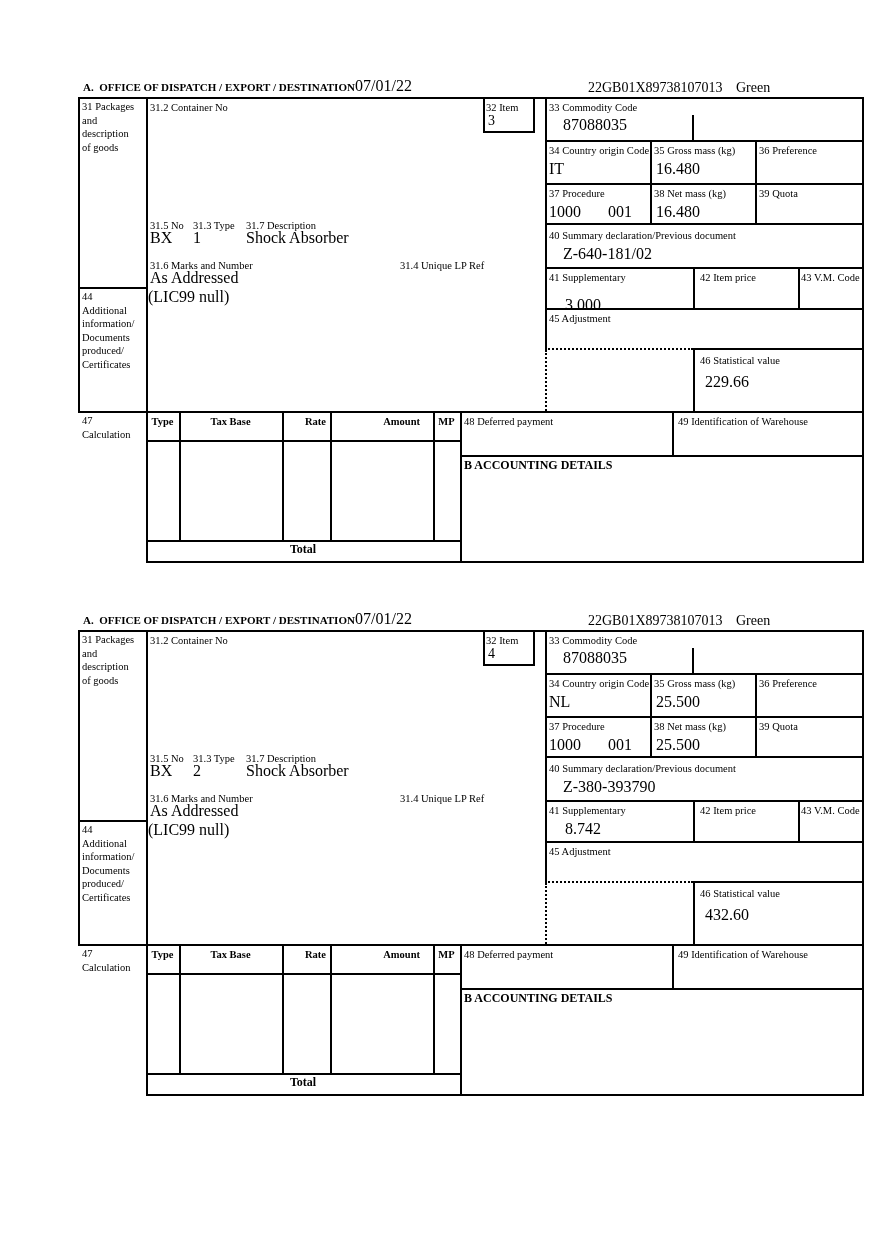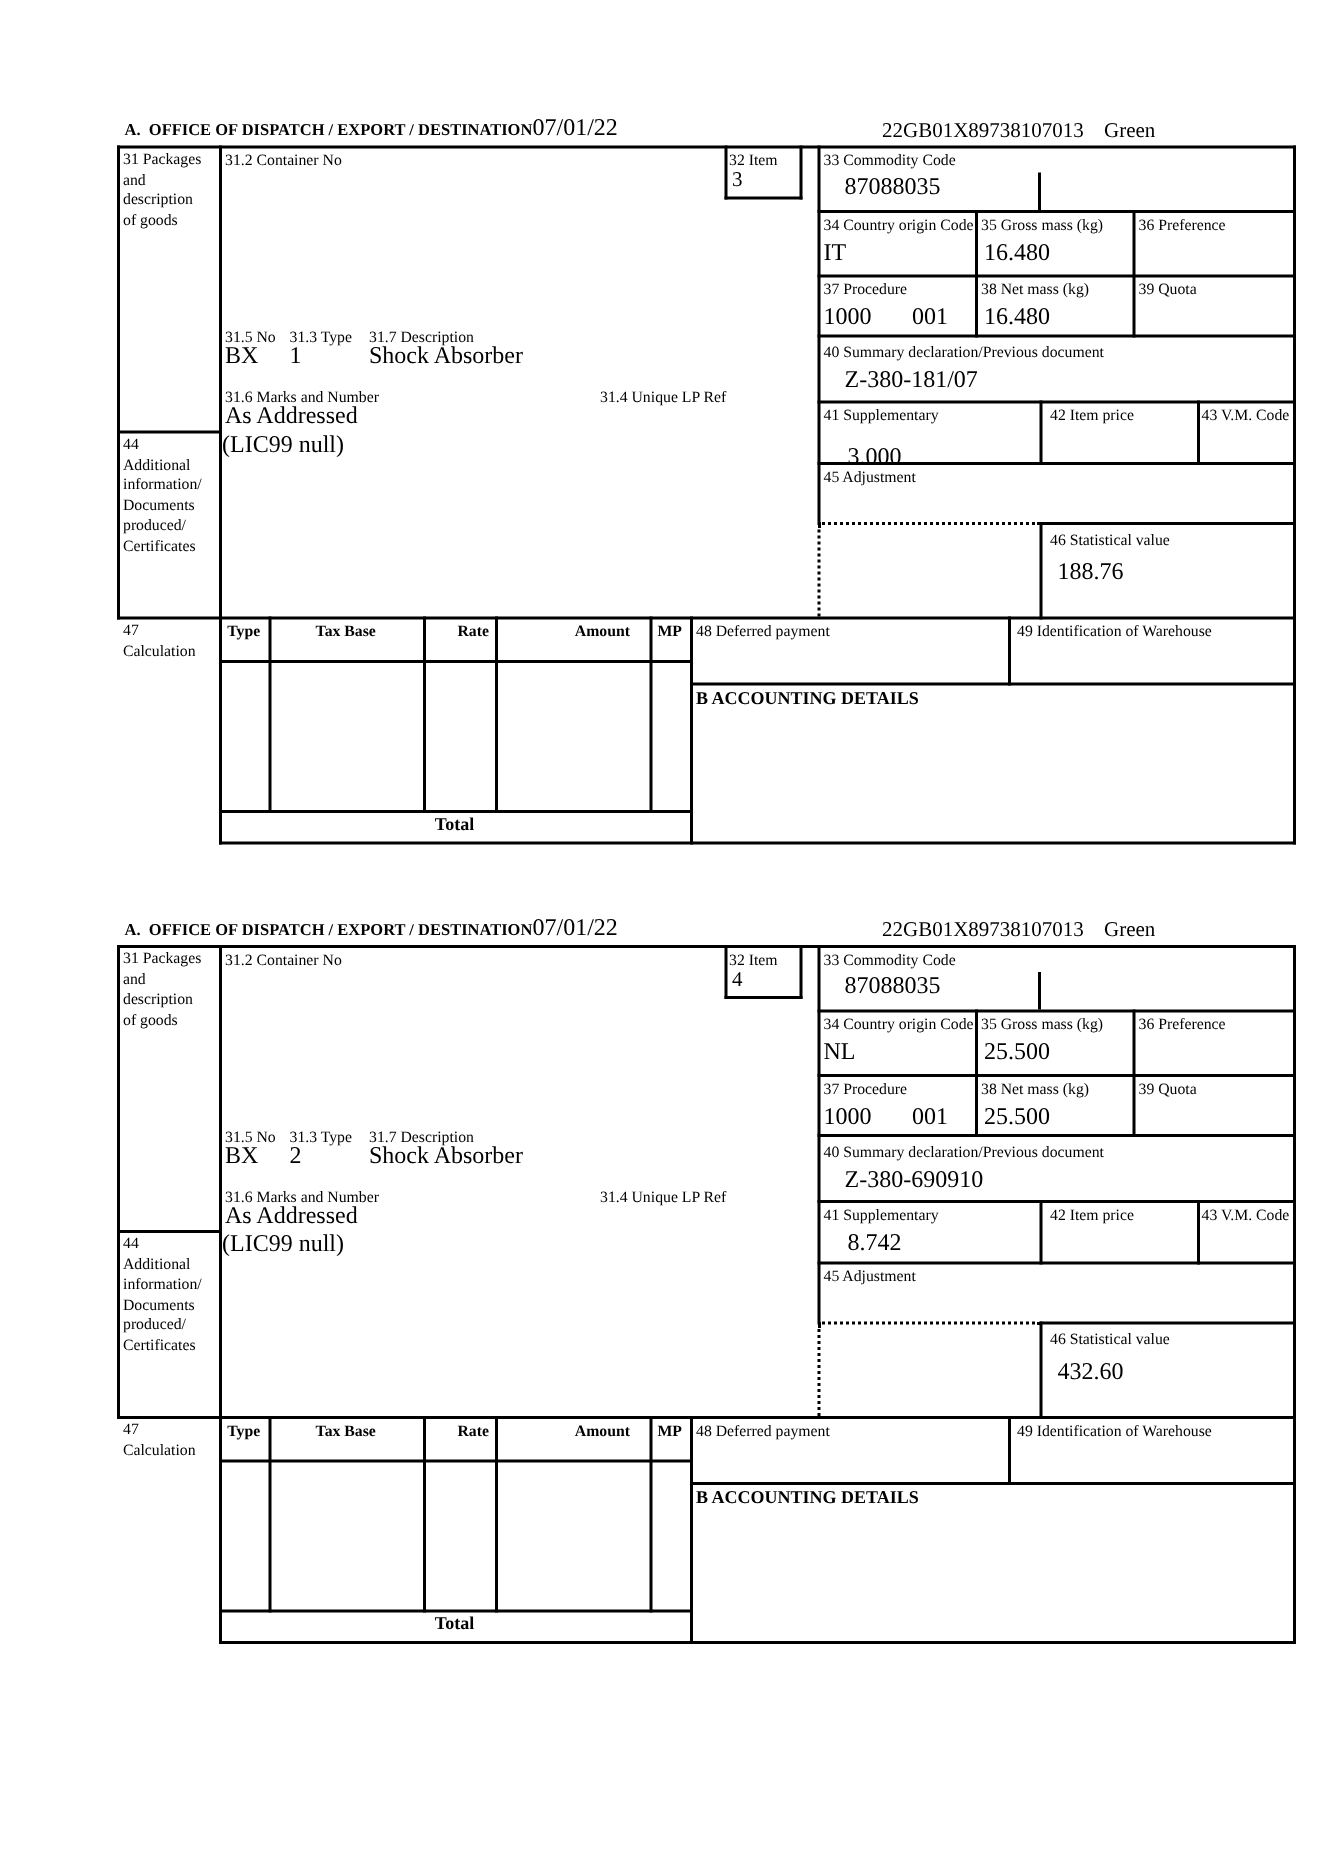--- a/index.html
+++ b/index.html
@@ -104,30 +104,30 @@
     <div class="lbl" style="left:681px;top:66px;">36 Preference</div>
 
     <div class="lbl" style="left:471px;top:109px;">37 Procedure</div>
     <div class="val" style="left:471px;top:126px;">1000</div>
     <div class="val" style="left:530px;top:126px;">001</div>
     <div class="lbl" style="left:576px;top:109px;">38 Net mass (kg)</div>
     <div class="val" style="left:578px;top:126px;">16.480</div>
     <div class="lbl" style="left:681px;top:109px;">39 Quota</div>
 
     <div class="lbl" style="left:471px;top:151px;">40 Summary declaration/Previous document</div>
-    <div class="val" style="left:485px;top:168px;">Z-380-181/07</div>
+    <div class="val" style="left:485px;top:168px;">Z-640-181/02</div>
 
     <div class="lbl" style="left:471px;top:193px;">41 Supplementary</div>
     <div class="val" style="left:487px;top:219px;">3.000</div>
     <div class="lbl" style="left:622px;top:193px;">42 Item price</div>
     <div class="lbl" style="left:723px;top:193px;">43 V.M. Code</div>
 
     <div class="lbl" style="left:471px;top:234px;">45 Adjustment</div>
     <div class="lbl" style="left:622px;top:276px;">46 Statistical value</div>
-    <div class="val" style="left:627px;top:296px;">188.76</div>
+    <div class="val" style="left:627px;top:296px;">229.66</div>
 
     <div class="val" style="left:70px;top:211px;">(LIC99 null)</div>
 
     <div class="lbl bold ctr" style="left:68px;top:337px;width:33px;">Type</div>
     <div class="lbl bold ctr" style="left:101px;top:337px;width:103px;">Tax Base</div>
     <div class="lbl bold rgt" style="left:170px;top:337px;width:78px;">Rate</div>
     <div class="lbl bold rgt" style="left:258px;top:337px;width:84px;">Amount</div>
     <div class="lbl bold ctr" style="left:355px;top:337px;width:27px;">MP</div>
     <div class="lbl bold ctr" style="left:68px;top:465px;width:314px;font-size:12px;">Total</div>
 
@@ -218,21 +218,21 @@
     <div class="lbl" style="left:681px;top:66px;">36 Preference</div>
 
     <div class="lbl" style="left:471px;top:109px;">37 Procedure</div>
     <div class="val" style="left:471px;top:126px;">1000</div>
     <div class="val" style="left:530px;top:126px;">001</div>
     <div class="lbl" style="left:576px;top:109px;">38 Net mass (kg)</div>
     <div class="val" style="left:578px;top:126px;">25.500</div>
     <div class="lbl" style="left:681px;top:109px;">39 Quota</div>
 
     <div class="lbl" style="left:471px;top:151px;">40 Summary declaration/Previous document</div>
-    <div class="val" style="left:485px;top:168px;">Z-380-690910</div>
+    <div class="val" style="left:485px;top:168px;">Z-380-393790</div>
 
     <div class="lbl" style="left:471px;top:193px;">41 Supplementary</div>
     <div class="val" style="left:487px;top:210px;">8.742</div>
     <div class="lbl" style="left:622px;top:193px;">42 Item price</div>
     <div class="lbl" style="left:723px;top:193px;">43 V.M. Code</div>
 
     <div class="lbl" style="left:471px;top:234px;">45 Adjustment</div>
     <div class="lbl" style="left:622px;top:276px;">46 Statistical value</div>
     <div class="val" style="left:627px;top:296px;">432.60</div>
 

